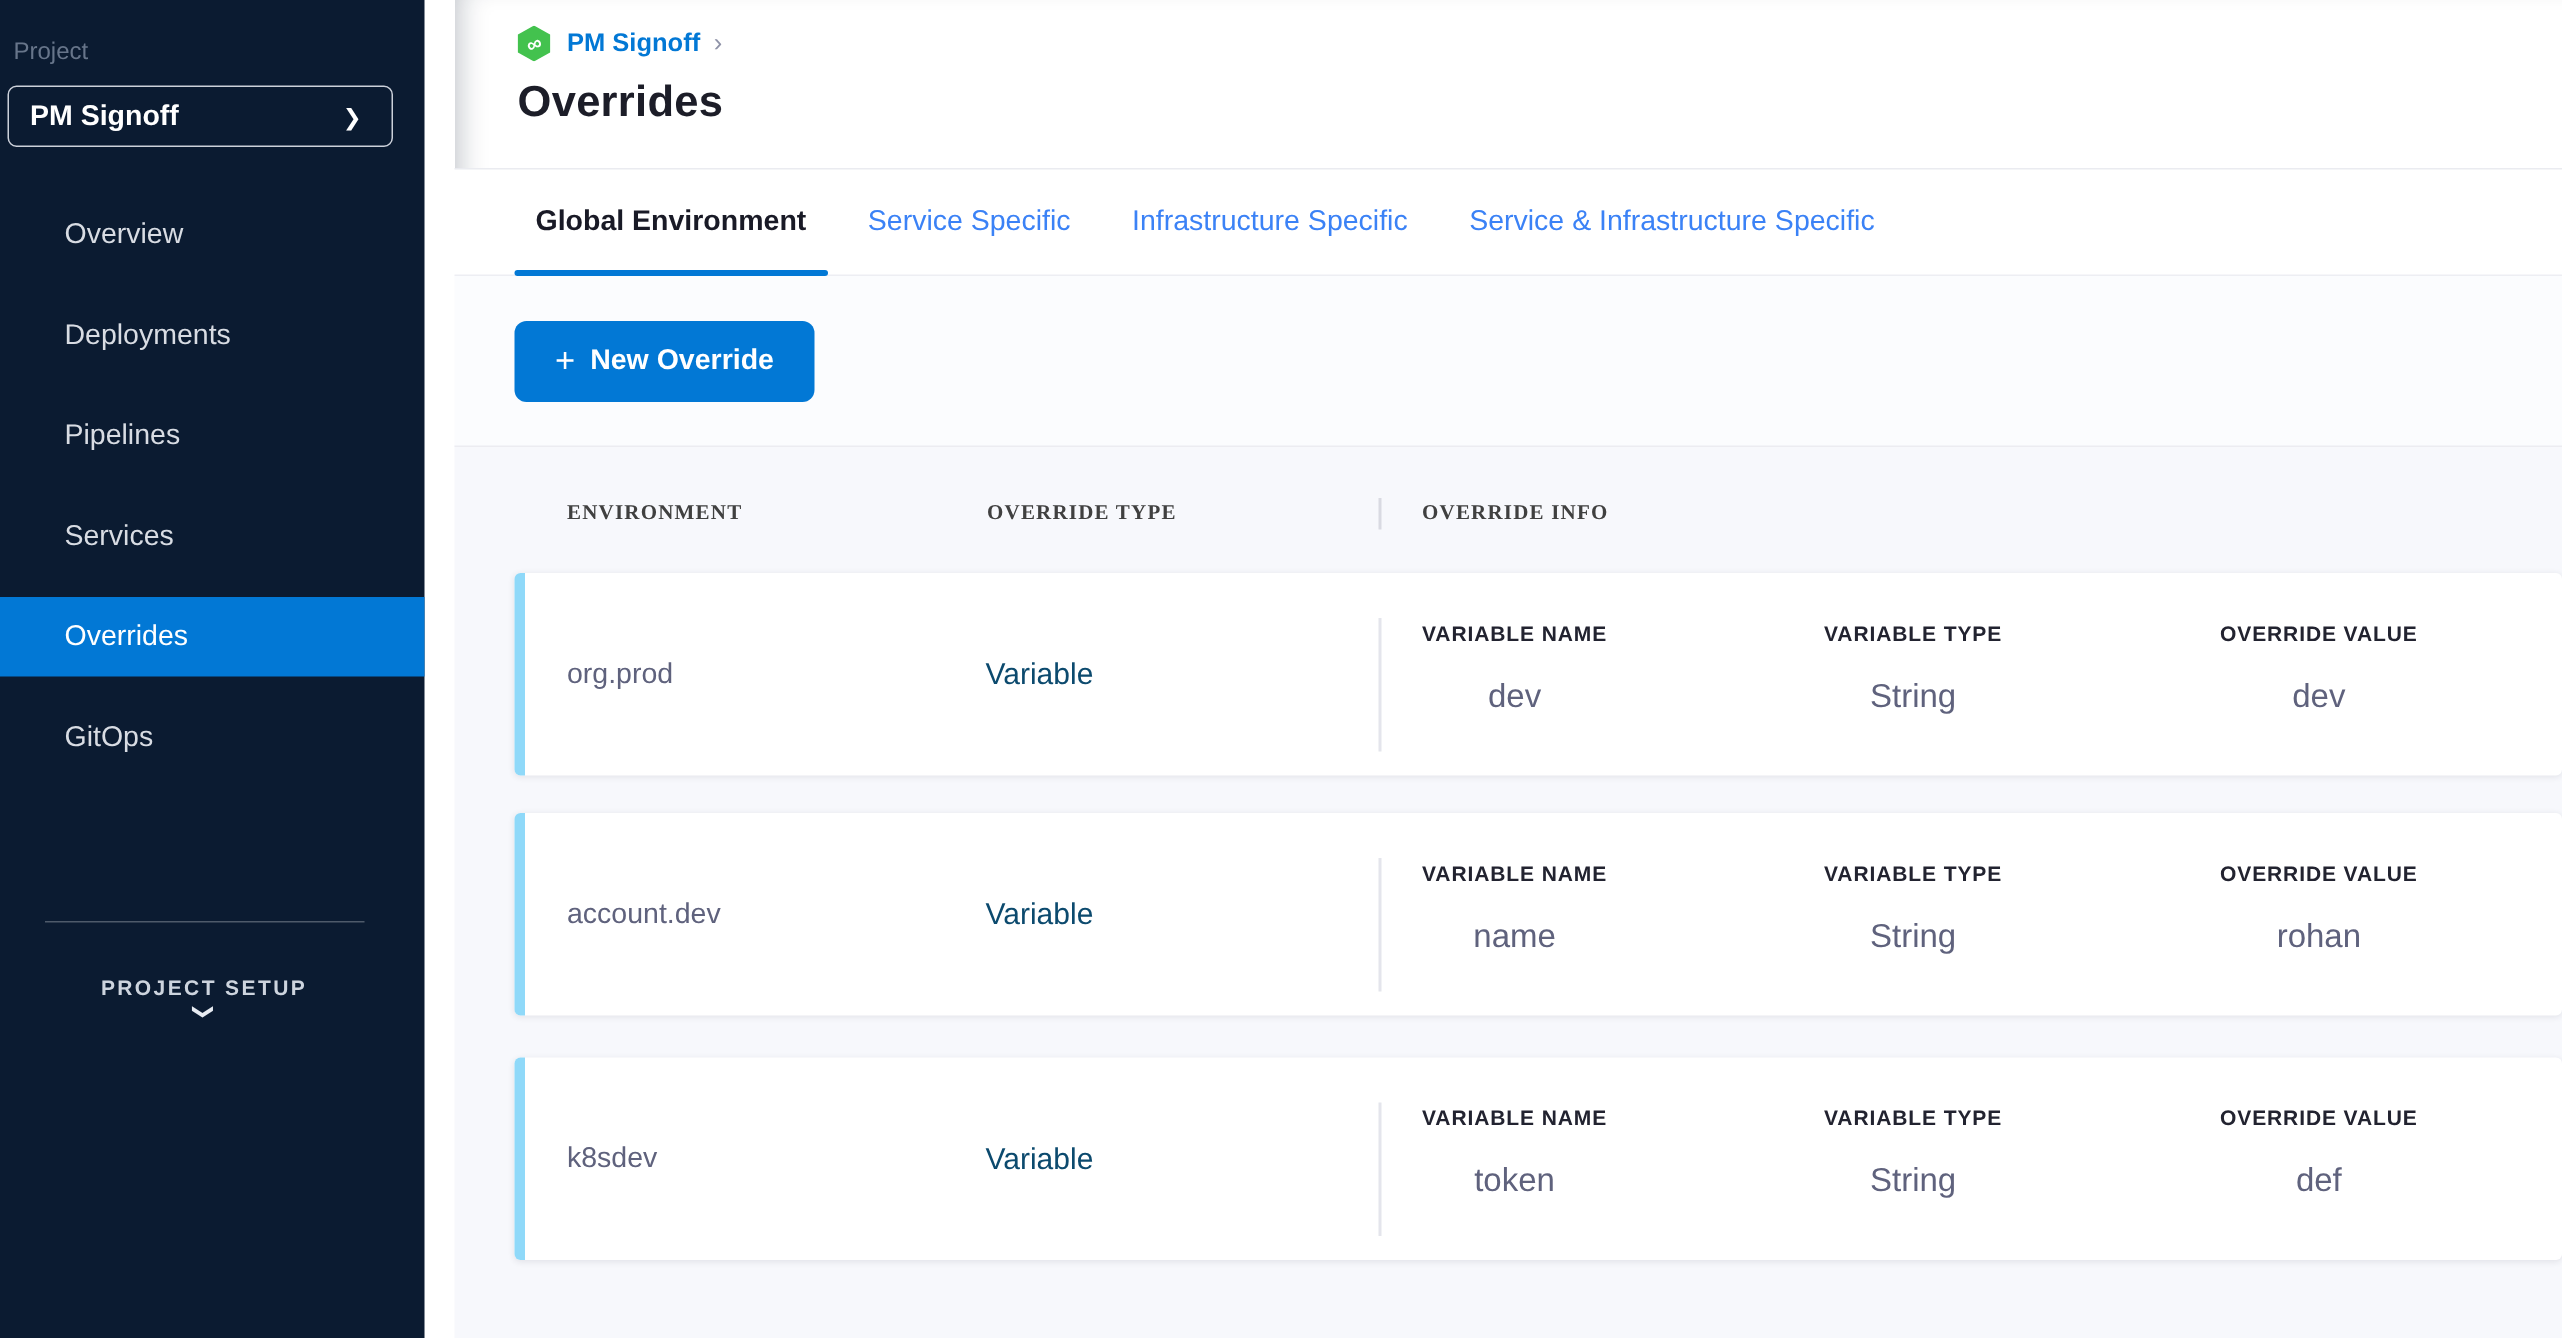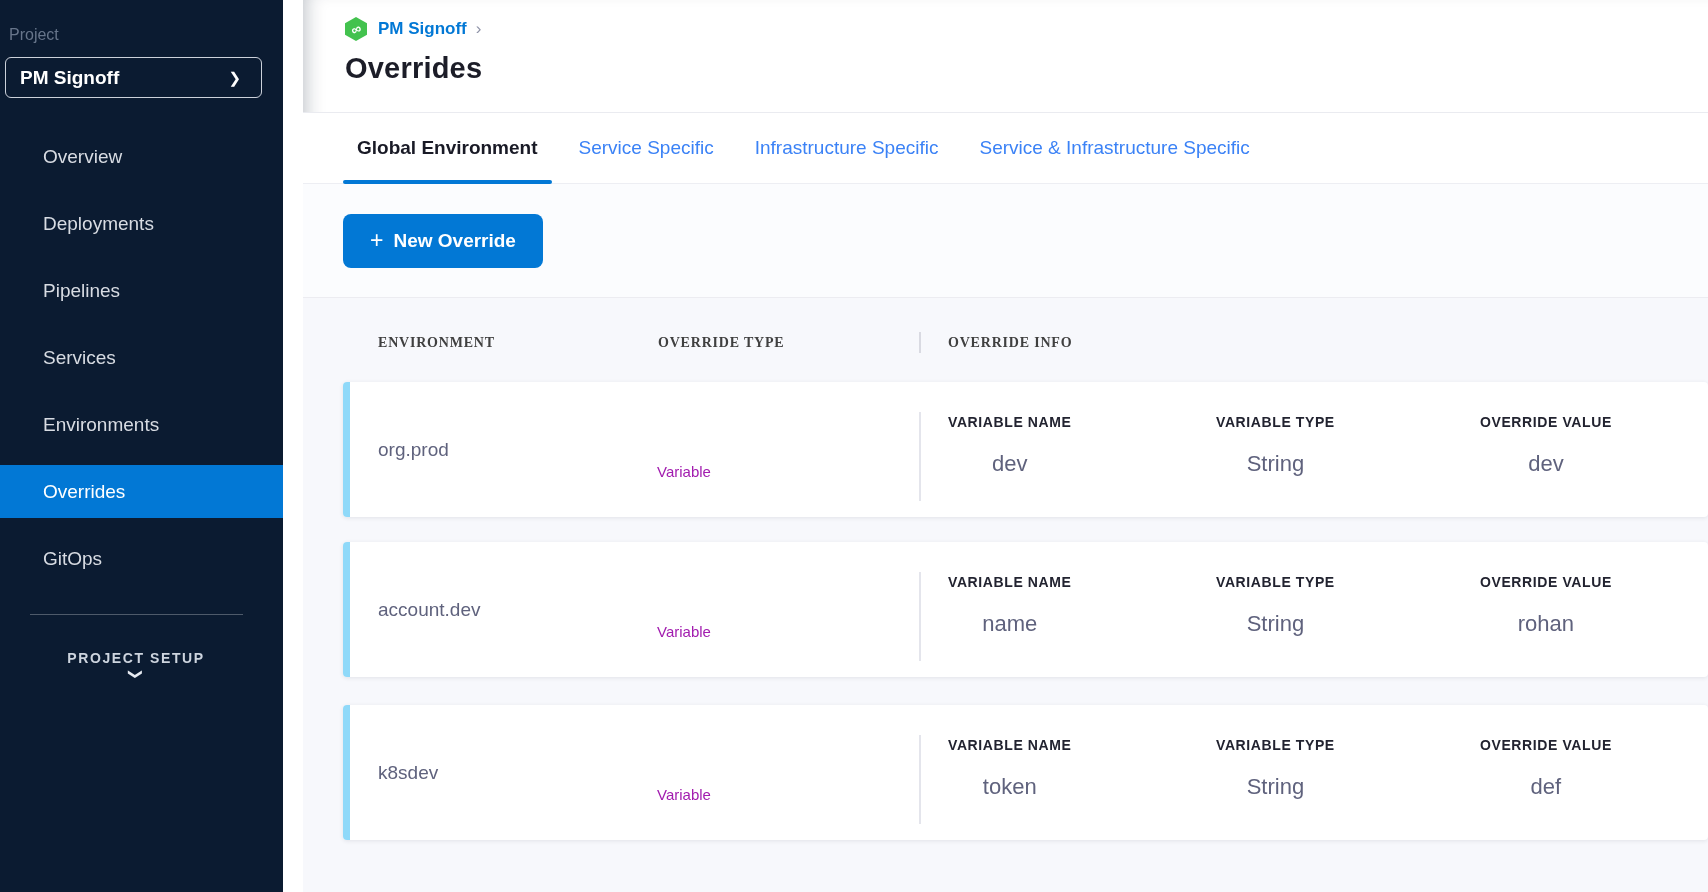--- a/index.html
+++ b/index.html
@@ -63,21 +63,21 @@
               letter-spacing:0.8px;font-family:Liberation Serif, serif; }
   .col-head.c1 { left:75px; } .col-head.c2 { left:355px; } .col-head.c3 { left:645px; }
   .head-vline { position:absolute; left:616px; top:34px; height:21px; width:2px; background:#d9dae2; }
 
   .row-card { position:absolute; left:40px; right:0; height:135px; background:#fff;
               border-radius:4px; box-shadow:0 1px 4px rgba(40,41,61,0.10); cursor:pointer; }
   .row-card.r0 { top:84px; } .row-card.r1 { top:244px; } .row-card.r2 { top:407px; }
   .accent-bar { position:absolute; left:0; top:0; bottom:0; width:7px; background:#8fd9f9;
                 border-radius:4px 0 0 4px; }
   .cell-env  { position:absolute; left:35px;  top:57px; font-size:19px; color:#5f627d; }
-  .cell-type { position:absolute; left:314px; top:57px; font-size:15px; color:#a21caf;margin-top:24px; }
+  .cell-type { position:absolute; left:314px; top:57px; font-size:20px; color:#0c4a6e; }
   .row-vline { position:absolute; left:576px; top:30px; bottom:16px; width:2px; background:#e4e5ec; }
   .info-group { position:absolute; top:33px;text-align:center; }
   .info-group.g1 { left:605px; } .info-group.g2 { left:873px; } .info-group.g3 { left:1137px; }
   .info-label { font-size:14px; font-weight:bold; color:#222330; letter-spacing:0.6px; line-height:15px; }
   .info-value { margin-top:24px; font-size:22px; color:#5f627d; line-height:19px; }
 </style>
 </head>
 <body>
 
 <div class="app">
@@ -86,21 +86,20 @@
     <div class="project-label">Project</div>
     <div class="project-select">
       <span class="psel-text">PM Signoff</span>
       <span class="psel-chevron">❯</span>
     </div>
     <nav class="nav">
       <div class="nav-item">Overview</div>
       <div class="nav-item">Deployments</div>
       <div class="nav-item">Pipelines</div>
       <div class="nav-item">Services</div>
-      <div class="nav-item">Environments</div>
       <div class="nav-item active">Overrides</div>
       <div class="nav-item">GitOps</div>
     </nav>
     <div class="side-divider"></div>
     <div class="setup-row">
       <span class="setup-label">PROJECT SETUP</span>
       <span class="setup-chevron">❯</span>
     </div>
   </aside>
 

